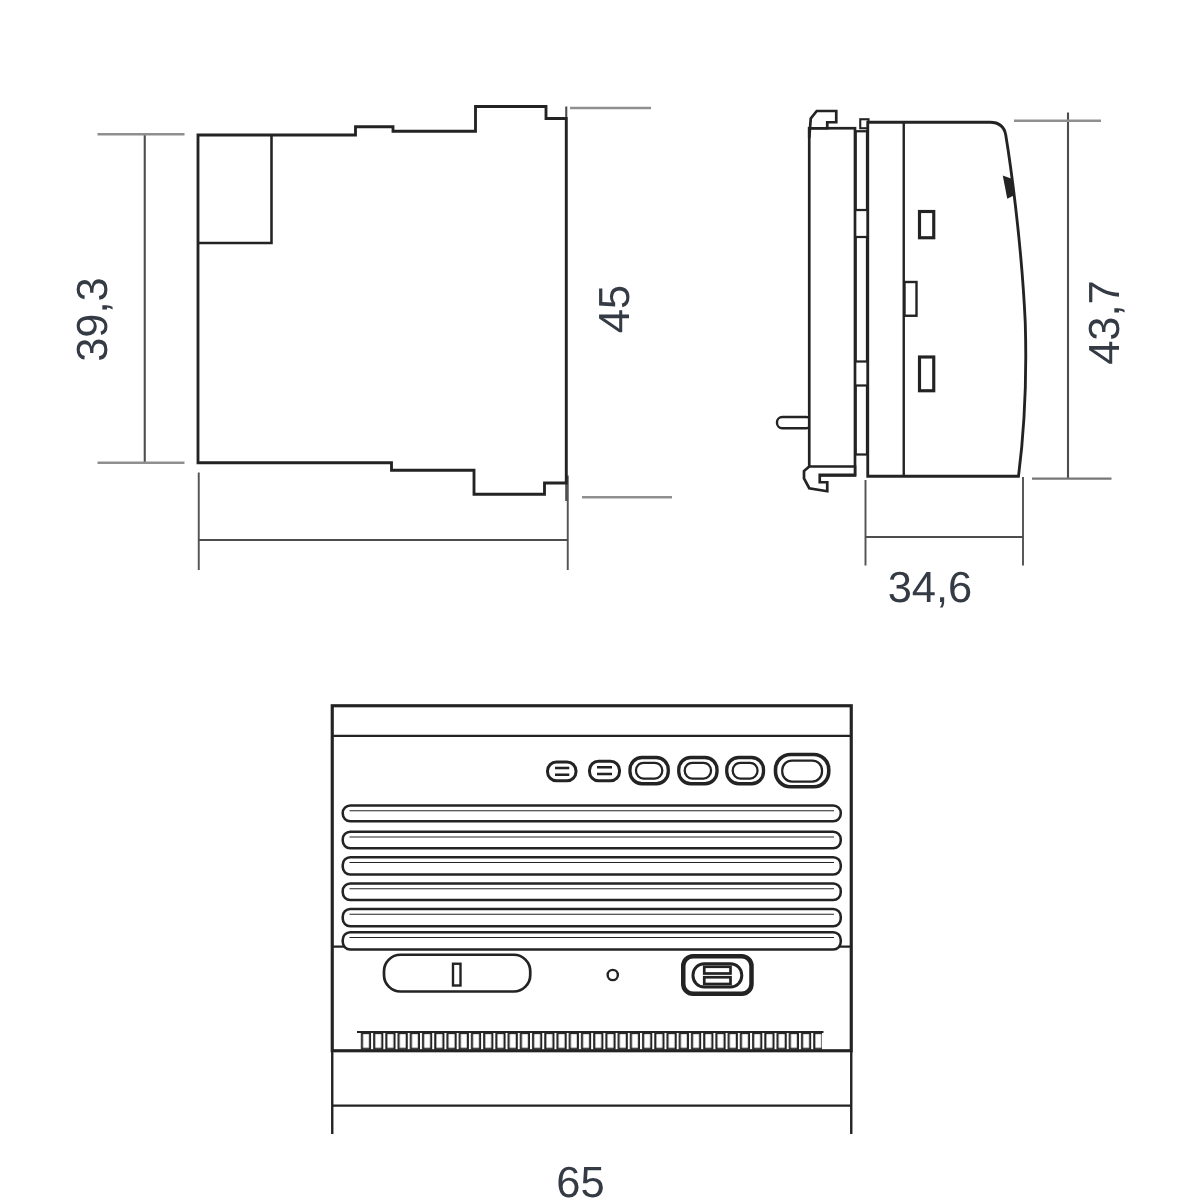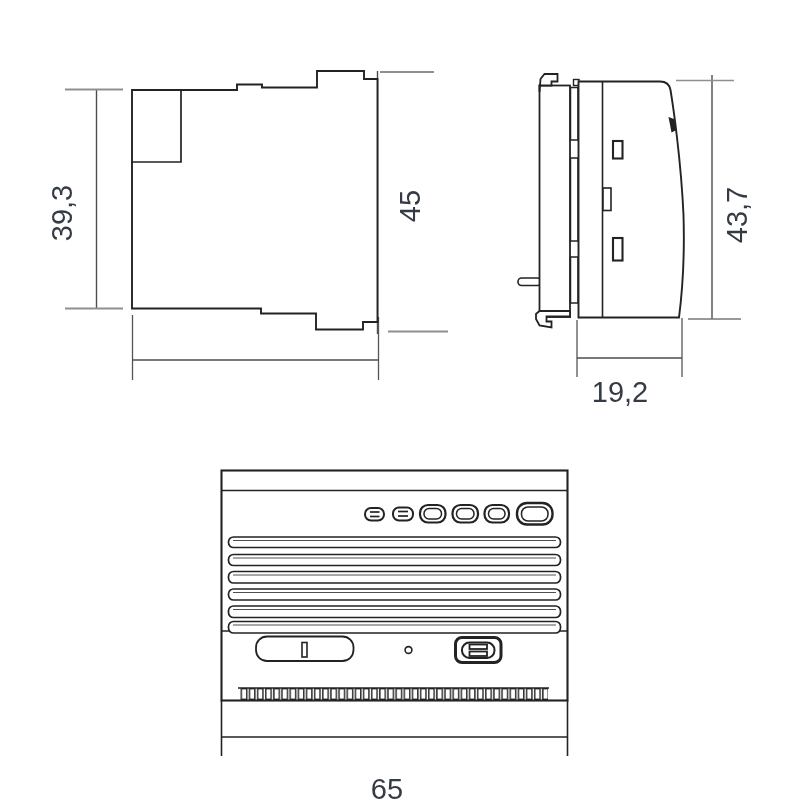--- a/index.html
+++ b/index.html
@@ -154,17 +154,17 @@
     </g>
   </svg>
 
   <div class="dim-label vert" style="left:17px;top:196px;">39,3</div>
 
 
   <div class="dim-label vert" style="left:365px;top:189px;">45</div>
 
   <div class="dim-label vert" style="left:692px;top:198px;">43,7</div>
 
-  <div class="dim-label" style="left:575px;top:375px;">19,2</div>
+  <div class="dim-label" style="left:575px;top:375px;">34,6</div>
 
   <div class="dim-label" style="left:342px;top:748px;margin-top:24px;">65</div>
 
 </div>
 
 </body></html>

